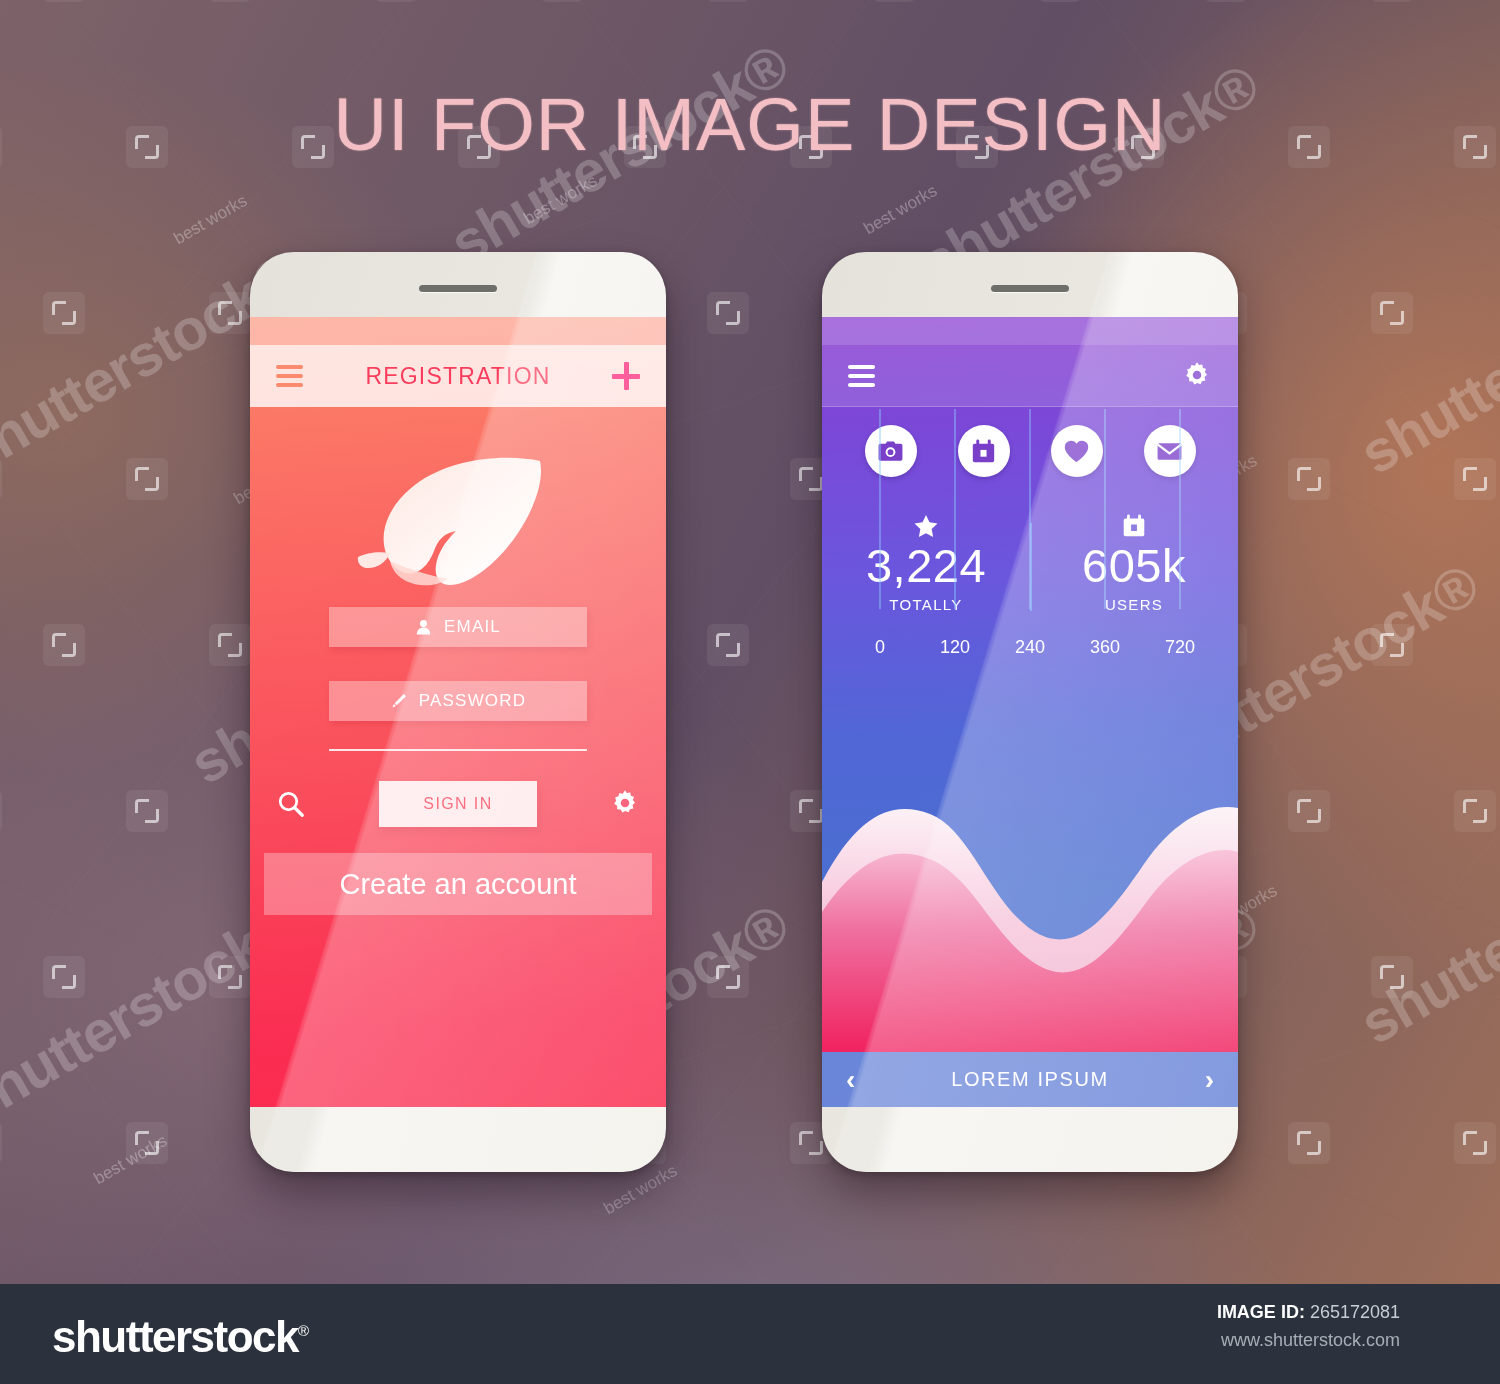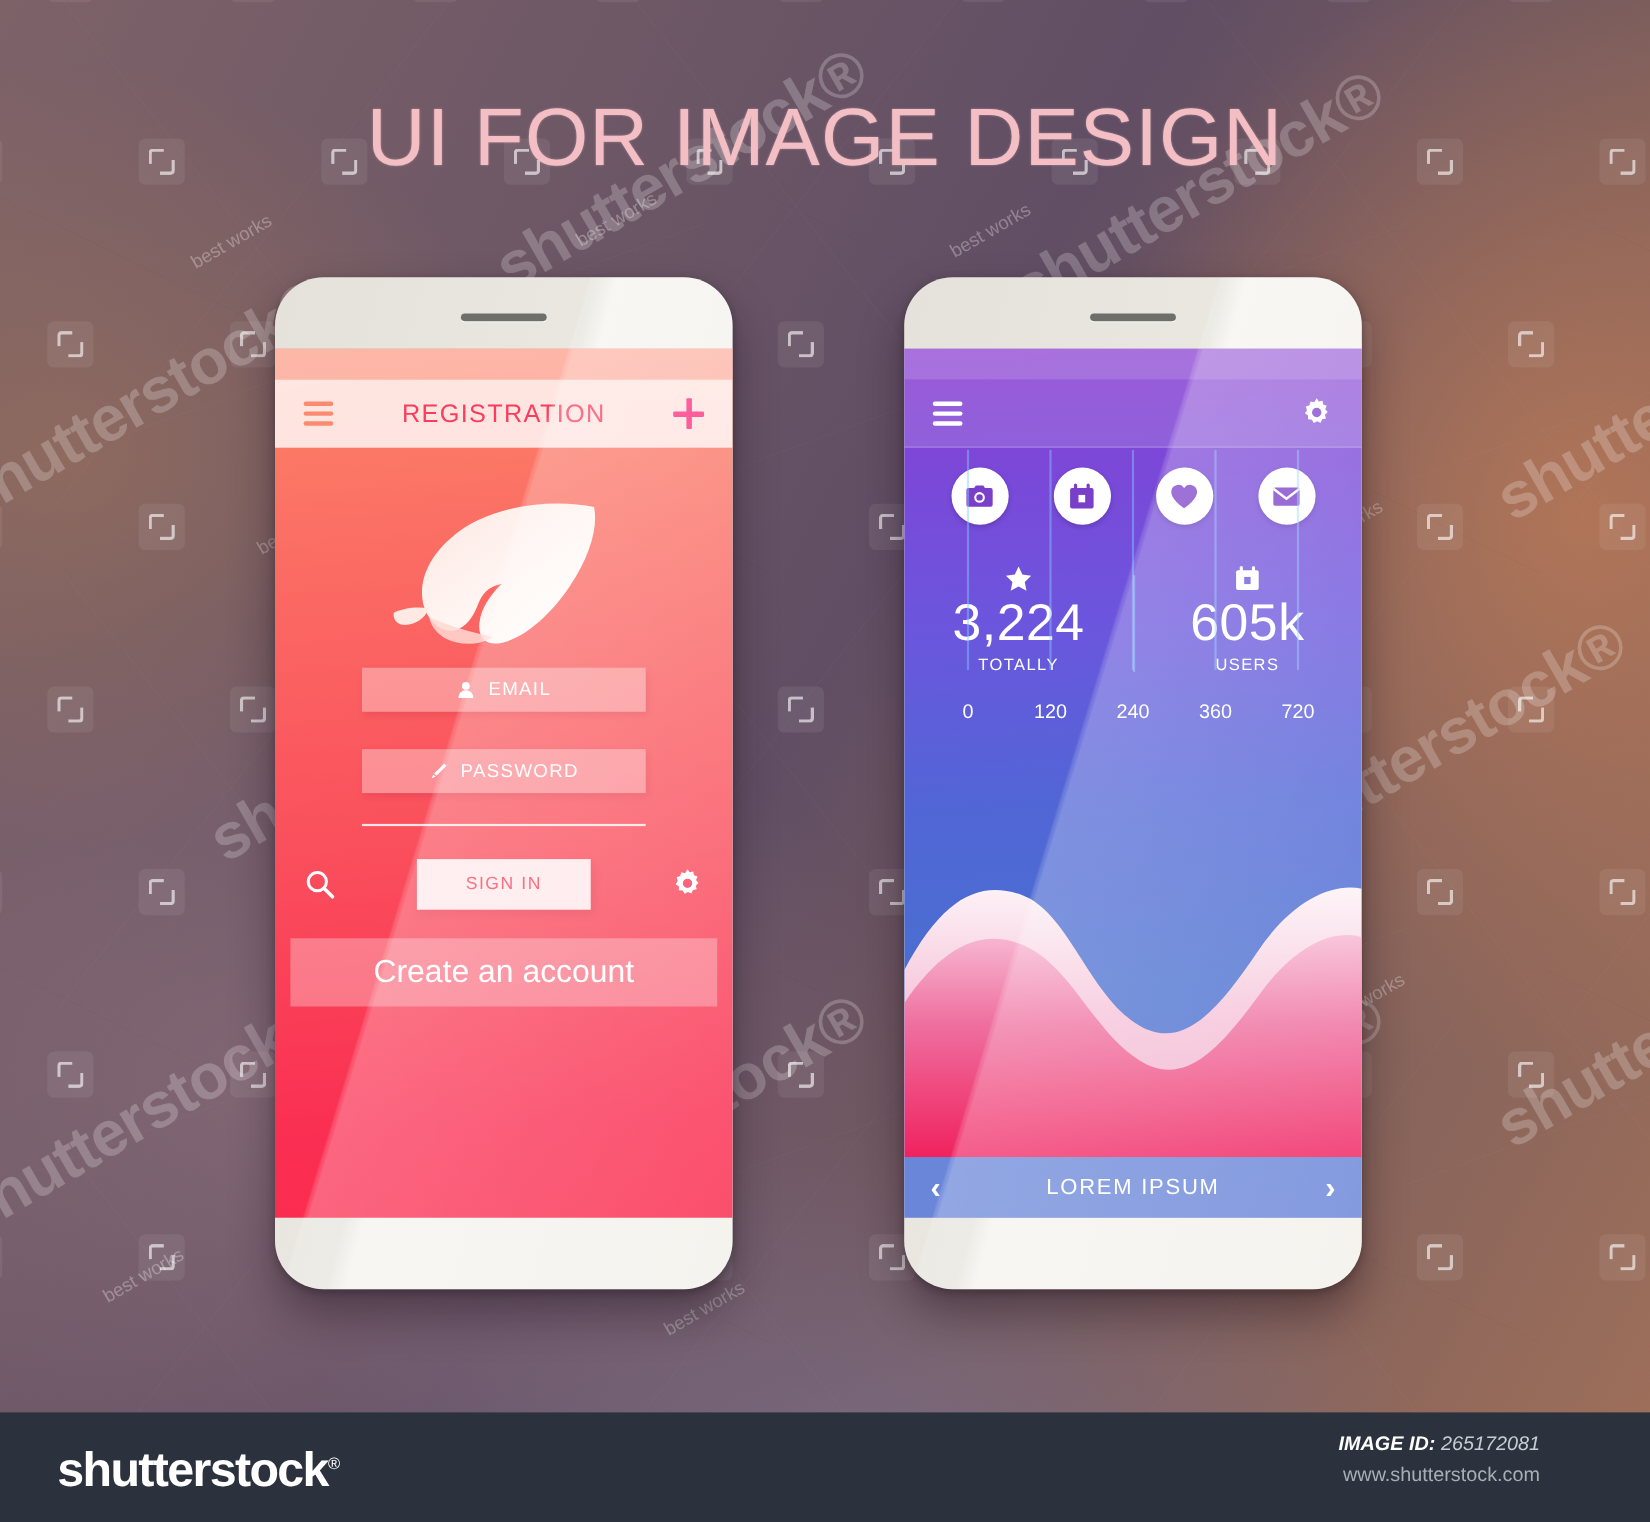--- a/index.html
+++ b/index.html
@@ -183,21 +183,21 @@
   #footer {
     position:absolute; left:0; bottom:0; width:1500px; height:100px;
     background:#2c323d;
   }
   #ss-logo {
     position:absolute; left:52px; top:28px;
     color:#fff; font-size:44px; font-weight:bold; letter-spacing:-1.5px;
   }
   #ss-logo sup { font-size:15px; vertical-align:super; font-weight:normal; }
   #img-id {
-    position:absolute; right:100px; top:18px; color:#c8ccd3; font-size:18px;font-style:italic;
+    position:absolute; right:100px; top:18px; color:#c8ccd3; font-size:18px;
   }
   #img-id b { color:#fff; }
   #ss-url {
     position:absolute; right:100px; top:46px; color:#a8adb6; font-size:18px;
   }
 </style>
 </head>
 <body>
 
 <div id="bg">

